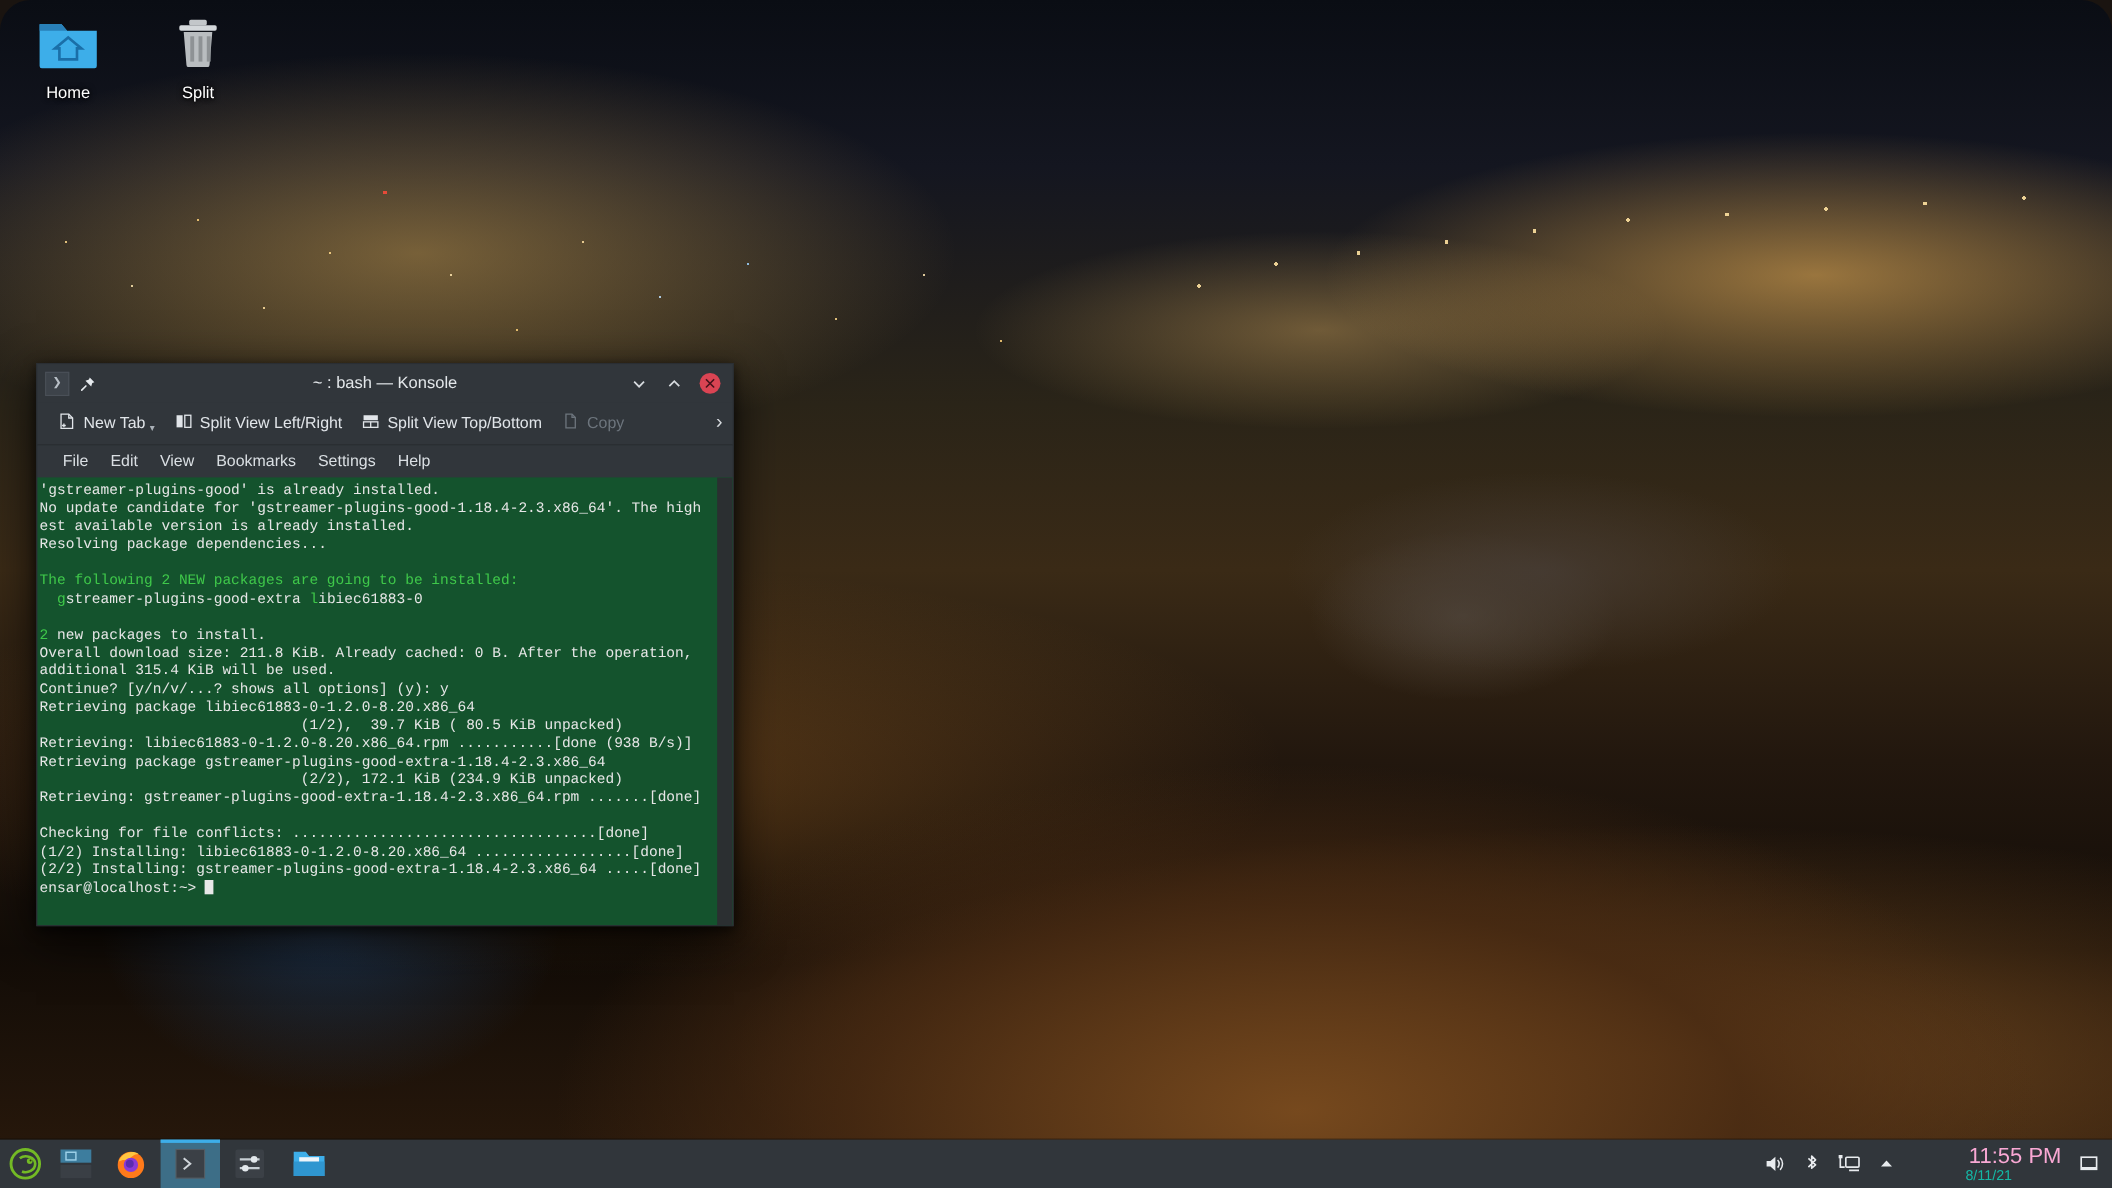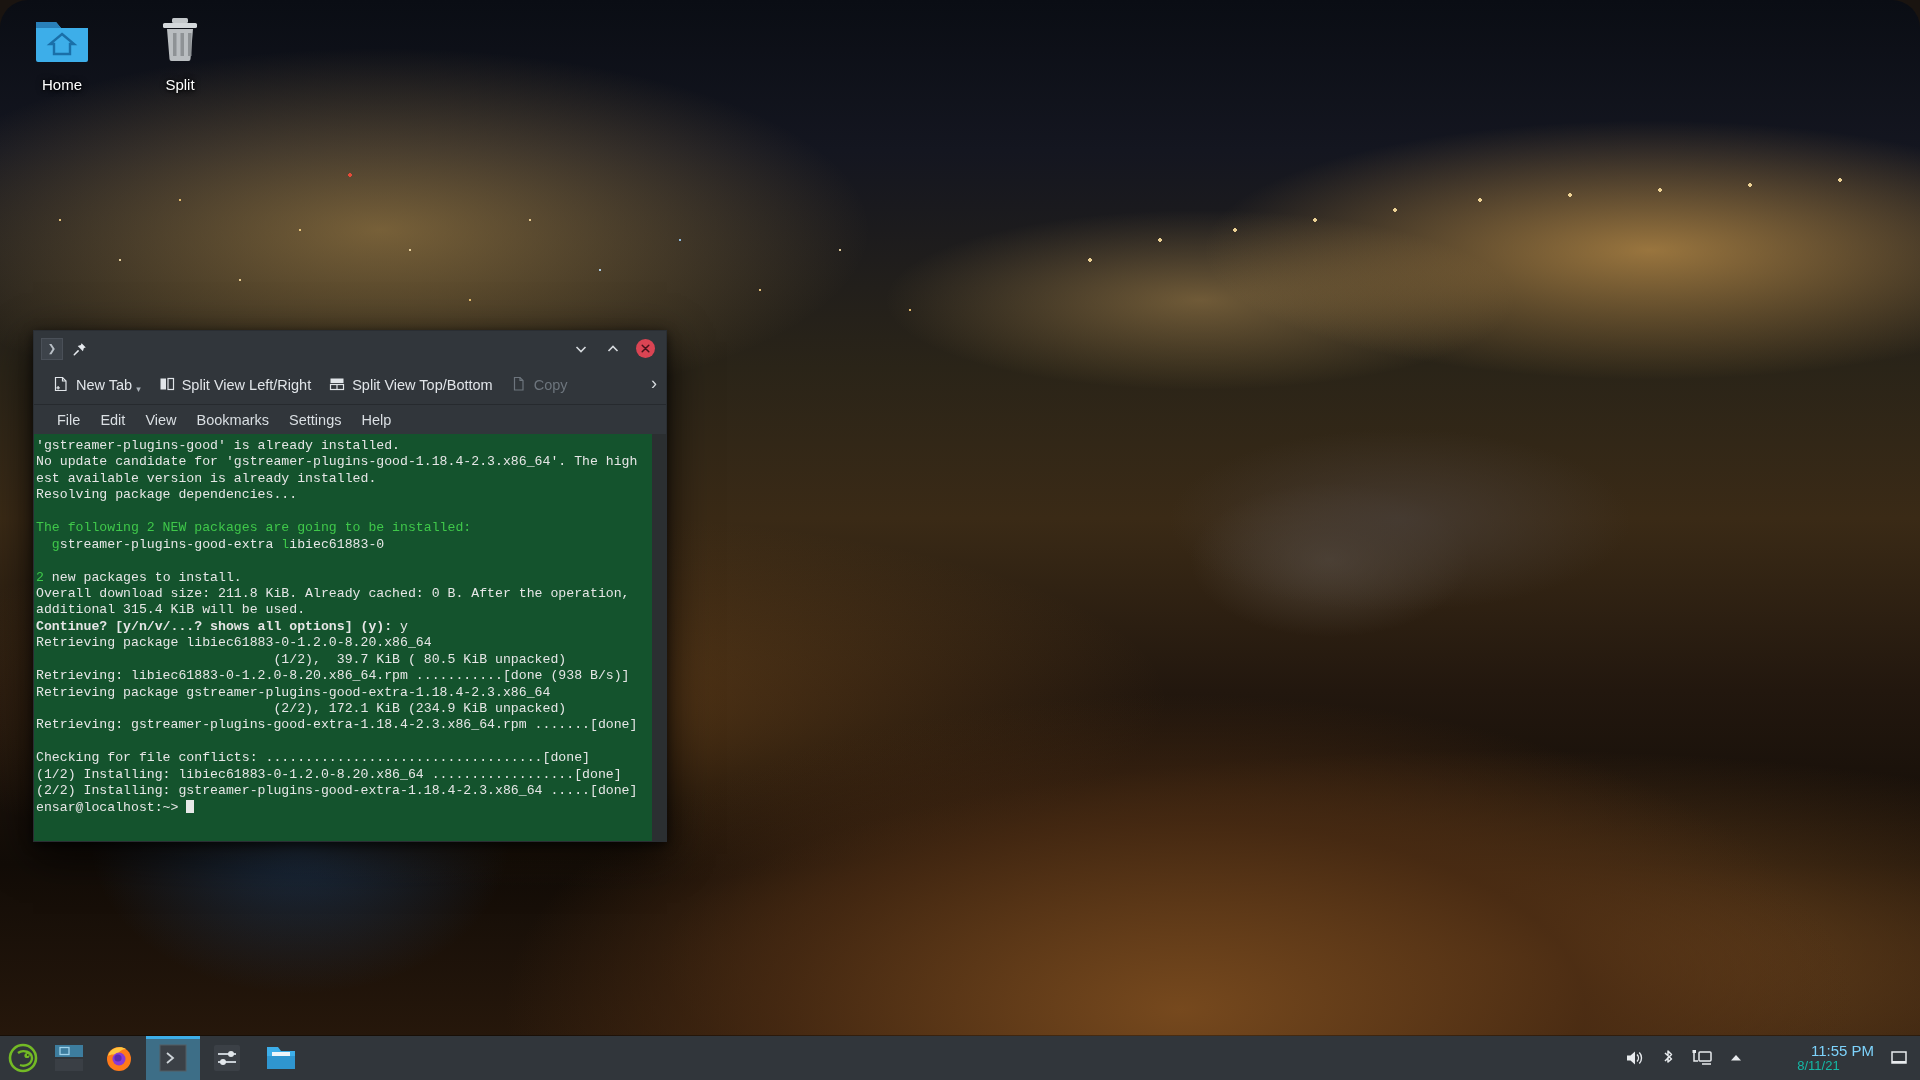--- a/index.html
+++ b/index.html
@@ -136,21 +136,21 @@
   #term-text {
     position:absolute; left:0; top:0; right:14px; bottom:0;
     padding: 4px 0 0 2px;
     font-family:"Liberation Mono", "DejaVu Sans Mono", monospace;
     font-size: 13.2px; line-height: 16.45px;
     color:#e6e6e6; white-space: pre;
     letter-spacing: 0px;
   }
   #term-text .ln { display:block; height:16.45px; }
   .g  { color:#3fc84a; }
-  .b  { font-weight:700; }
+  .b  { font-weight:400; }
   .cursor {
     display:inline-block; width:8px; height:13px; background:#e8e8e8;
     vertical-align:-2px;
   }
   #term-scroll {
     position:absolute; right:0; top:0; width:14px; bottom:0;
     background:#2b2f31; cursor:pointer;
   }
 
   
@@ -170,21 +170,21 @@
   .tb-task.active { background:#3d6e87; }
   .tb-task.active::before {
     content:""; position:absolute; top:0; left:0; right:0; height:3px; background:#3daee9;
   }
   #tb-right { margin-left:auto; display:flex; align-items:center; height:44px; padding-right:6px; gap:0; }
   .tray-ico { width:34px; display:flex; align-items:center; justify-content:center; cursor:pointer; color:#e8ebee; }
   #clock {
     display:flex; flex-direction:column; align-items:center; justify-content:center;
     padding: 0 10px; cursor:pointer; line-height:1.05;
   }
-  #clock .t { color:#7dd3fc; font-size:15px;margin-left:48px; }
+  #clock .t { color:#f9a8d4; font-size:20px;margin-left:48px; }
   #clock .d { color:#14b8a6; font-size:13px; }
   #showdesk {
     width:30px; height:44px; display:flex; align-items:center; justify-content:center; cursor:pointer;
   }
 </style>
 </head>
 <body>
 
 <div id="desktop">
   <div id="city-lights"></div>
@@ -220,20 +220,21 @@
     <div id="titlebar">
       <div class="left-btns">
         <div class="tb-appicon">❯</div>
         <div class="tb-pin">
           <svg width="14" height="14" viewBox="0 0 14 14">
             <path d="M8.6 1.2 L12.8 5.4 L10.9 6.1 L9.9 9.3 L4.7 4.1 L7.9 3.1 Z" fill="#e6eaee"></path>
             <path d="M5.1 8.9 L1.3 12.7" stroke="#e6eaee" stroke-width="1.5" stroke-linecap="round"></path>
           </svg>
         </div>
       </div>
+      <div id="title-text">~ : bash — Konsole</div>
       <div class="right-btns">
         <div class="tb-ctl">
           <svg width="14" height="14" viewBox="0 0 14 14">
               <path d="M2.5 5 L7 9.5 L11.5 5" fill="none" stroke="#d6dade" stroke-width="1.6"></path>
             </svg>
         </div>
         <div class="tb-ctl">
           <svg width="14" height="14" viewBox="0 0 14 14">
               <path d="M2.5 9 L7 4.5 L11.5 9" fill="none" stroke="#d6dade" stroke-width="1.6"></path>
             </svg>

